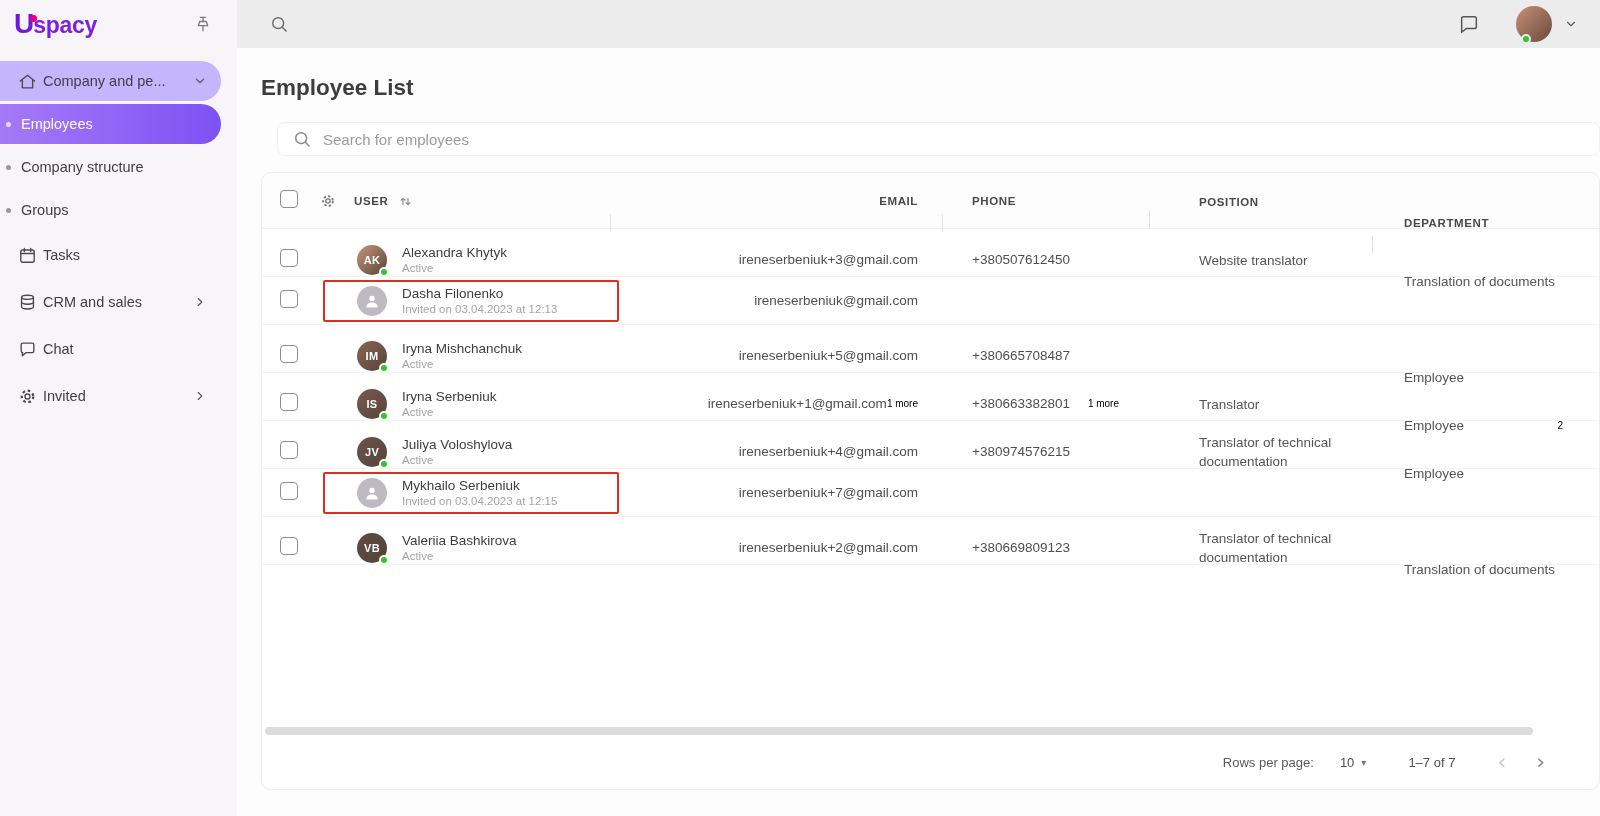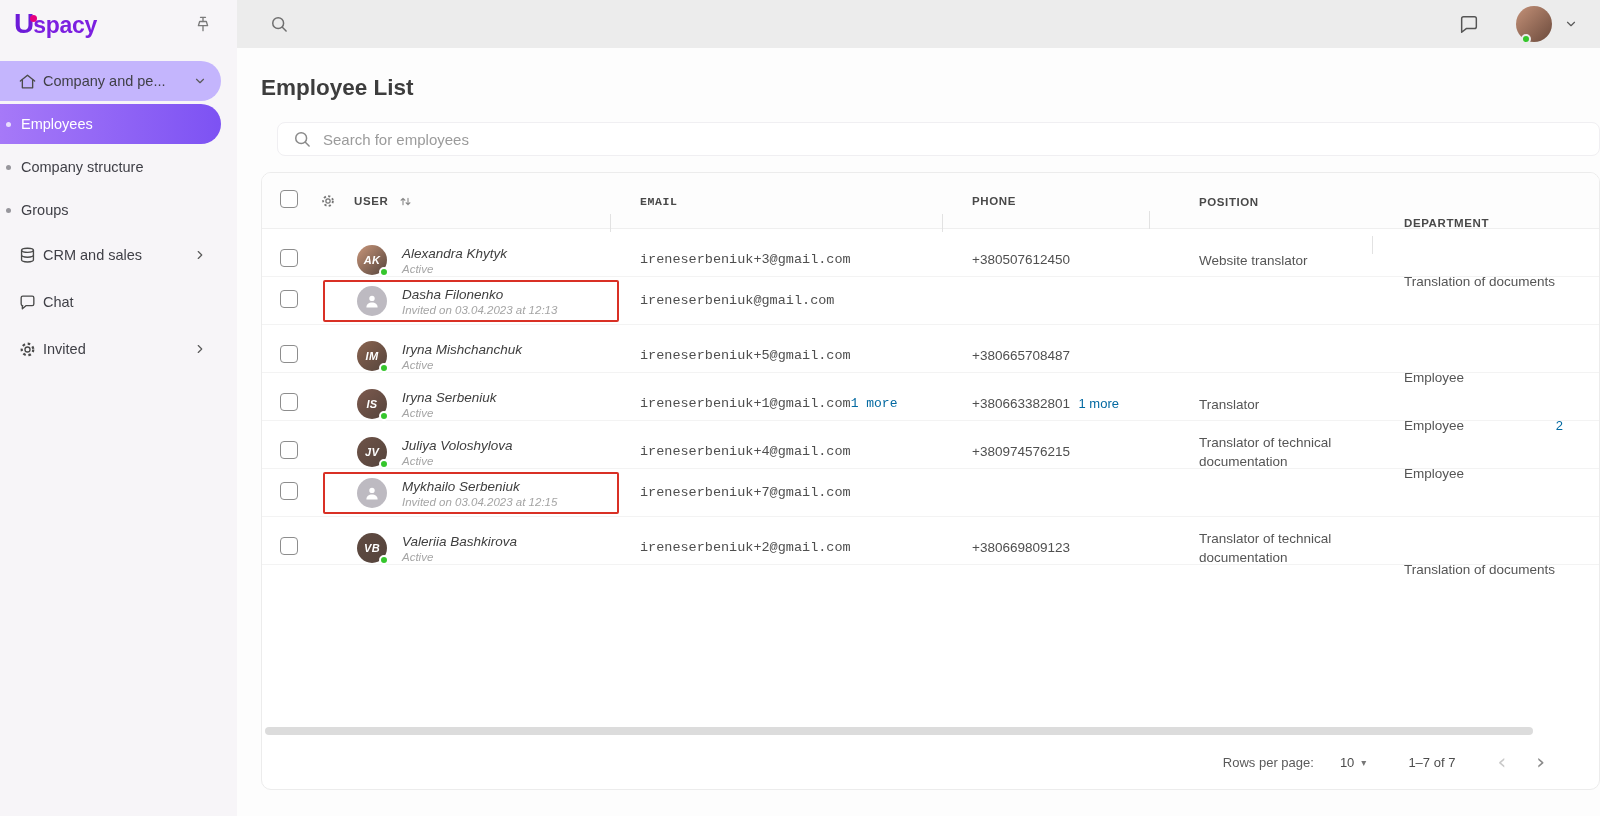--- a/index.html
+++ b/index.html
@@ -63,30 +63,30 @@
   .thead .c-email, .thead .c-phone, .thead .c-position, .thead .c-dept { position:relative; }
   .thead .c-email::before, .thead .c-phone::before, .thead .c-position::before, .thead .c-dept::before {
     content:''; position:absolute; left:0; top:19px; width:1px; height:18px; background:#e2e2e2; }
   .c-check { padding-left:18px; }
   .checkbox { width:18px; height:18px; border:1.6px solid #8d8d8d; border-radius:4px; display:inline-block;
               background:#fff; cursor:pointer; }
   .thead .c-user { display:flex; align-items:center; padding-left:2px; }
   .thead .gear { display:flex; cursor:pointer; }
   .thead .th-user-label { margin-left:18px; }
   .thead .sort { display:flex; margin-left:10px; cursor:pointer; }
-  .c-email { padding:0 24px 0 30px; display:flex; align-items:center; justify-content:flex-start;font-family:Liberation Mono, monospace; }
+  .c-email { padding:0 24px 0 30px; display:flex; align-items:center; justify-content:flex-end; }
   .c-phone { padding:0 30px 0 30px; display:flex; align-items:center; justify-content:space-between; }
   .c-position { padding:0 10px 0 50px; }
   .c-dept { padding:0 36px 0 32px; display:flex; align-items:center; justify-content:space-between;margin-top:44px; }
 
   .trow { height:48px; flex:none; border-bottom:1px solid #f3f3f3; position:relative; }
-  .trow .c-user { display:flex; align-items:flex-end;font-style:italic; }
+  .trow .c-user { display:flex; align-items:flex-start; }
   .val { font-size:13.5px; color:#4f4f4f; line-height:1.3; }
   .c-position .val, .c-dept .val { color:#555; }
-  .more-link { font-size:13px; color:#0369a1; cursor:pointer; white-space:nowrap; }
+  .more-link { font-size:10px; color:#000000; cursor:pointer; white-space:nowrap; }
   .avatar { width:30px; height:30px; border-radius:50%; margin-left:39px; position:relative; flex:none;
             display:flex; align-items:center; justify-content:center; }
   .avatar .initials { color:#fff; font-size:11px; font-weight:bold; letter-spacing:0.3px; }
   .avatar.placeholder { background:#bdbac1; }
   .status-dot { position:absolute; right:-2px; bottom:-2px; width:10px; height:10px; border-radius:50%;
                 background:#35c62c; border:2px solid #fff; }
   .user-text { display:flex; flex-direction:column; margin-left:15px; justify-content:center; }
   .user-name { font-size:13.5px; color:#3e3e3e; cursor:pointer; }
   .user-status { font-size:11.5px; color:#a5a5a5; margin-top:2px; }
   .red-box { display:none; }
@@ -143,20 +143,29 @@
           <span class="s-bullet"></span>
           <span class="s-label">Employees</span>
         </div>
         <div class="s-item sub">
           <span class="s-bullet"></span>
           <span class="s-label">Company structure</span>
         </div>
         <div class="s-item sub">
           <span class="s-bullet"></span>
           <span class="s-label">Groups</span>
+        </div>
+        <div class="s-item item">
+          <span class="s-icon">
+            <svg width="19" height="19" viewBox="0 0 24 24" fill="none" stroke="#4a4a4a" stroke-width="1.7" stroke-linecap="round">
+              <rect x="3.5" y="5" width="17" height="15.5" rx="2.5"></rect>
+              <path d="M3.5 9.5h17M8 3v4M16 3v4"></path>
+            </svg>
+          </span>
+          <span class="s-label">Tasks</span>
         </div>
         <div class="s-item item">
           <span class="s-icon">
             <svg width="19" height="19" viewBox="0 0 24 24" fill="none" stroke="#4a4a4a" stroke-width="1.7">
               <ellipse cx="12" cy="5.5" rx="7.5" ry="2.6"></ellipse>
               <path d="M4.5 5.5v6c0 1.5 3.3 2.7 7.5 2.7s7.5-1.2 7.5-2.7v-6"></path>
               <path d="M4.5 11.5v6c0 1.5 3.3 2.7 7.5 2.7s7.5-1.2 7.5-2.7v-6"></path>
             </svg>
           </span>
           <span class="s-label">CRM and sales</span>

